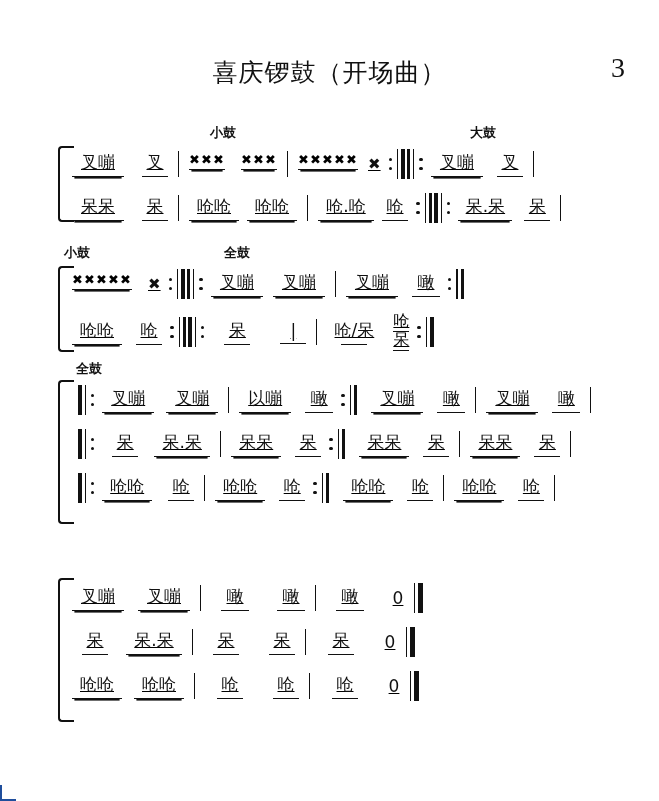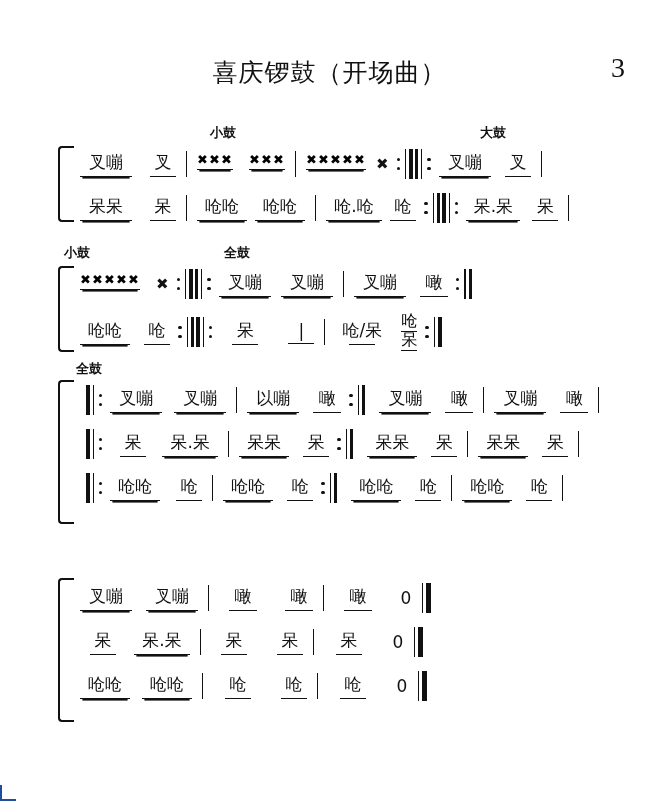--- a/index.html
+++ b/index.html
@@ -32,21 +32,21 @@
   .system{position:absolute;}
   .brace{
     position:absolute;
     left:0;top:0;
     width:14px;
     border-left:2px solid #111;
     border-top:2px solid #111;
     border-bottom:2px solid #111;
     border-radius:4px 0 0 4px;
   }
-  .rows{margin-left:22px;}
+  .rows{margin-left:14px;text-decoration:underline;}
   .row{
     display:flex;
     align-items:center;
     height:44px;
     white-space:nowrap;
   }
   .cell{
     display:inline-flex;
     align-items:flex-end;
     justify-content:center;
@@ -140,21 +140,21 @@
 </style>
 </head>
 <body>
 
 <div class="page-num">3</div>
 
 <div class="title">喜庆锣鼓（开场曲）</div>
 
 <div class="system" style="left:58px;top:128px;">
   <div class="group-label" style="left:152px;top:-4px;">小鼓</div>
-  <div class="group-label" style="left:422px;top:-4px;">大鼓</div>
+  <div class="group-label" style="left:412px;top:-4px;">大鼓</div>
   <div class="brace" style="top:18px;height:72px;"></div>
   <div class="rows" style="padding-top:14px;">
     <div class="row">
       <span class="cell u2" style="width:52px;">叉嘣</span>
       <span class="gap" style="width:18px;"></span>
       <span class="cell u1" style="width:26px;">叉</span>
       <span class="bar"></span>
       <span class="xblock" style="width:36px;">
         <span style="left:0;">✖</span>
           <span style="left:12px;">✖</span>

